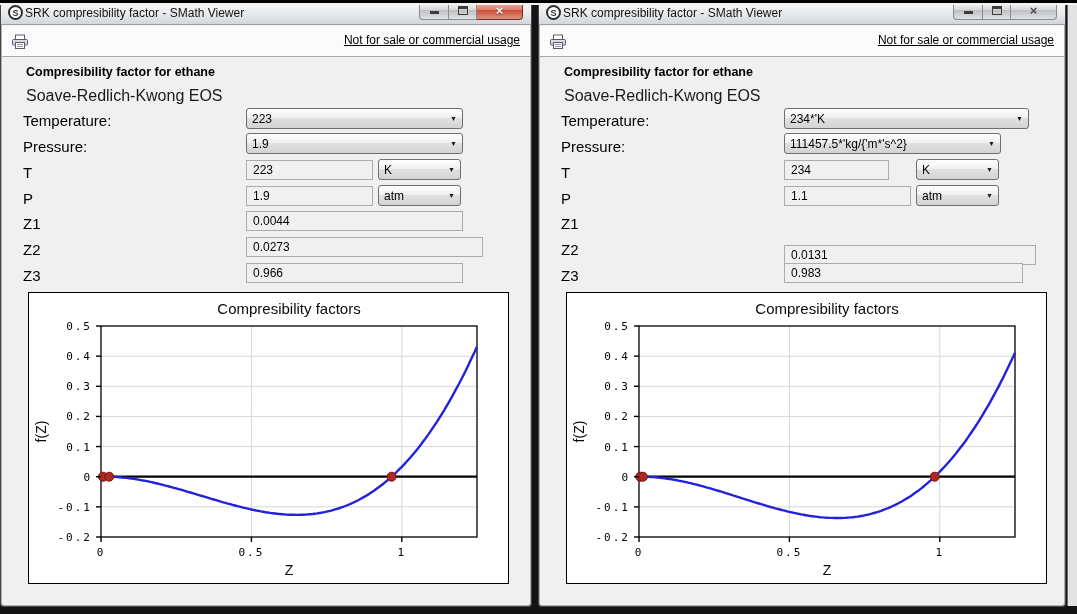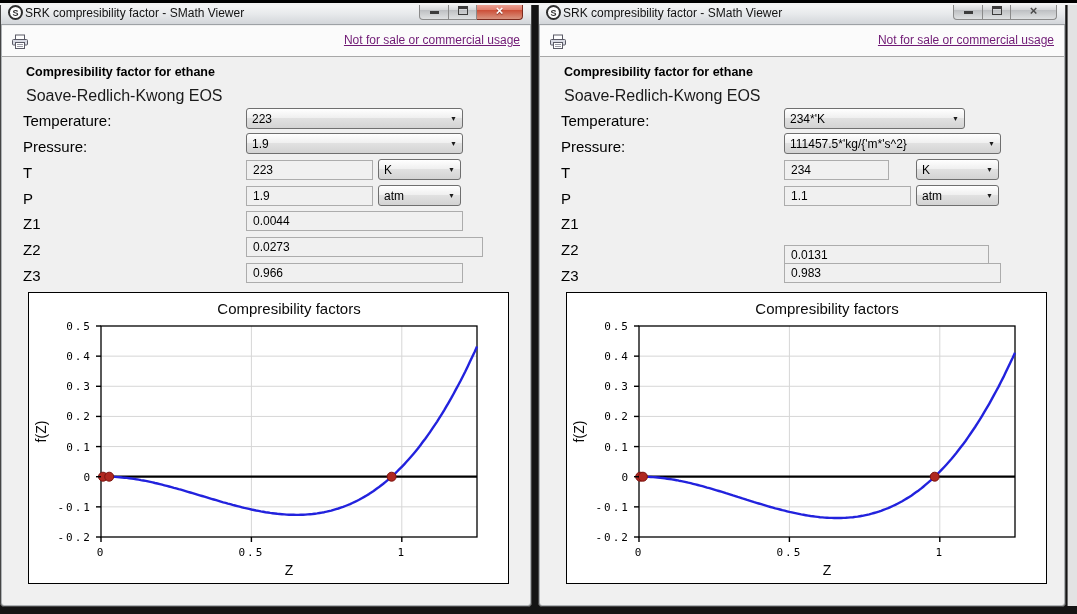--- a/index.html
+++ b/index.html
@@ -32,21 +32,21 @@
   .g-min { width:9px; height:3px; background:#3c3c3c; align-self:flex-end; margin-bottom:5px; }
   .g-max { width:10px; height:9px; border:1px solid #3c3c3c; border-top-width:3px; }
   .g-close { font-size:13px; font-weight:bold; line-height:1; }
   .red .g-close { color:#fff; text-shadow:0 1px 1px rgba(60,0,0,.5); }
   .window.inactive .g-close { color:#4a4a4a; }
 
   .toolbar { position:absolute; left:1px; top:25px; right:1px; height:31px; background:#fbfbfb;
              border-bottom:1px solid #a8a8a8; }
   .printbtn { position:absolute; left:7px; top:6px; width:22px; height:19px;
               display:flex; align-items:center; justify-content:center; cursor:pointer; }
-  .license { position:absolute; right:10px; top:7px; font-size:12px; color:#701a75;
+  .license { position:absolute; right:10px; top:7px; font-size:12px; color:#000000;
              text-decoration:underline; cursor:pointer; white-space:nowrap; }
 
   .heading    { position:absolute; left:25px; top:64px; font-size:12.5px; font-weight:bold; color:#000; }
   .subheading { position:absolute; left:25px; top:86px; font-size:16px; color:#1a1a1a; }
 
   .label { position:absolute; left:22px; font-size:15px; color:#000; }
 
   .combo { position:absolute; height:21px; border:1px solid #6f6f6f; border-radius:3px;
            background:linear-gradient(#ffffff,#f0f0f0 45%,#e2e2e2 46%,#d3d3d3);
            display:flex; align-items:center; padding:0 5px; font-size:12px; color:#000; cursor:default; }
@@ -216,21 +216,21 @@
         <line x1="6" y1="12.5" x2="12" y2="12.5" stroke="#9a9aa6" stroke-width="1"></line>
       </svg>
     </span>
     <a class="license">Not for sale or commercial usage</a>
   </div>
 
   <div class="heading">Compresibility factor for ethane</div>
   <div class="subheading">Soave-Redlich-Kwong EOS</div>
 
   <div class="label" style="top:111px">Temperature:</div>
-  <div class="combo" style="top:107px;left:245px;width:181px">
+  <div class="combo" style="top:107px;left:245px;width:245px">
     <span class="cval">234*'K</span>
     <span class="arrow">▼</span>
   </div>
 
   <div class="label" style="top:137px">Pressure:</div>
   <div class="combo" style="top:132px;left:245px;width:217px">
     <span class="cval">111457.5*'kg/{'m*'s^2}</span>
     <span class="arrow">▼</span>
   </div>
 
@@ -248,26 +248,26 @@
       <span>1.1</span>
     </div>
   <div class="combo" style="top:184px;left:377px;width:83px">
     <span class="cval">atm</span>
     <span class="arrow">▼</span>
   </div>
 
   <div class="label" style="top:214px">Z1</div>
 
   <div class="label" style="top:240px">Z2</div>
-  <div class="tbox" style="top:244px;left:245px;width:205px">
+  <div class="tbox" style="top:244px;left:245px;width:252px">
       <span>0.0131</span>
     </div>
 
   <div class="label" style="top:266px">Z3</div>
-  <div class="tbox" style="top:262px;left:245px;width:217px">
+  <div class="tbox" style="top:262px;left:245px;width:239px">
       <span>0.983</span>
     </div>
 
   <div class="chartpanel">
     <div><svg width="479" height="290" viewBox="0 0 479 290">
           <line x1="72" y1="63.14285714285711" x2="448" y2="63.14285714285711" stroke="#d6d6d6" stroke-width="1"></line>
           <line x1="72" y1="93.28571428571428" x2="448" y2="93.28571428571428" stroke="#d6d6d6" stroke-width="1"></line>
           <line x1="72" y1="123.42857142857142" x2="448" y2="123.42857142857142" stroke="#d6d6d6" stroke-width="1"></line>
           <line x1="72" y1="153.57142857142856" x2="448" y2="153.57142857142856" stroke="#d6d6d6" stroke-width="1"></line>
           <line x1="72" y1="213.85714285714286" x2="448" y2="213.85714285714286" stroke="#d6d6d6" stroke-width="1"></line>

